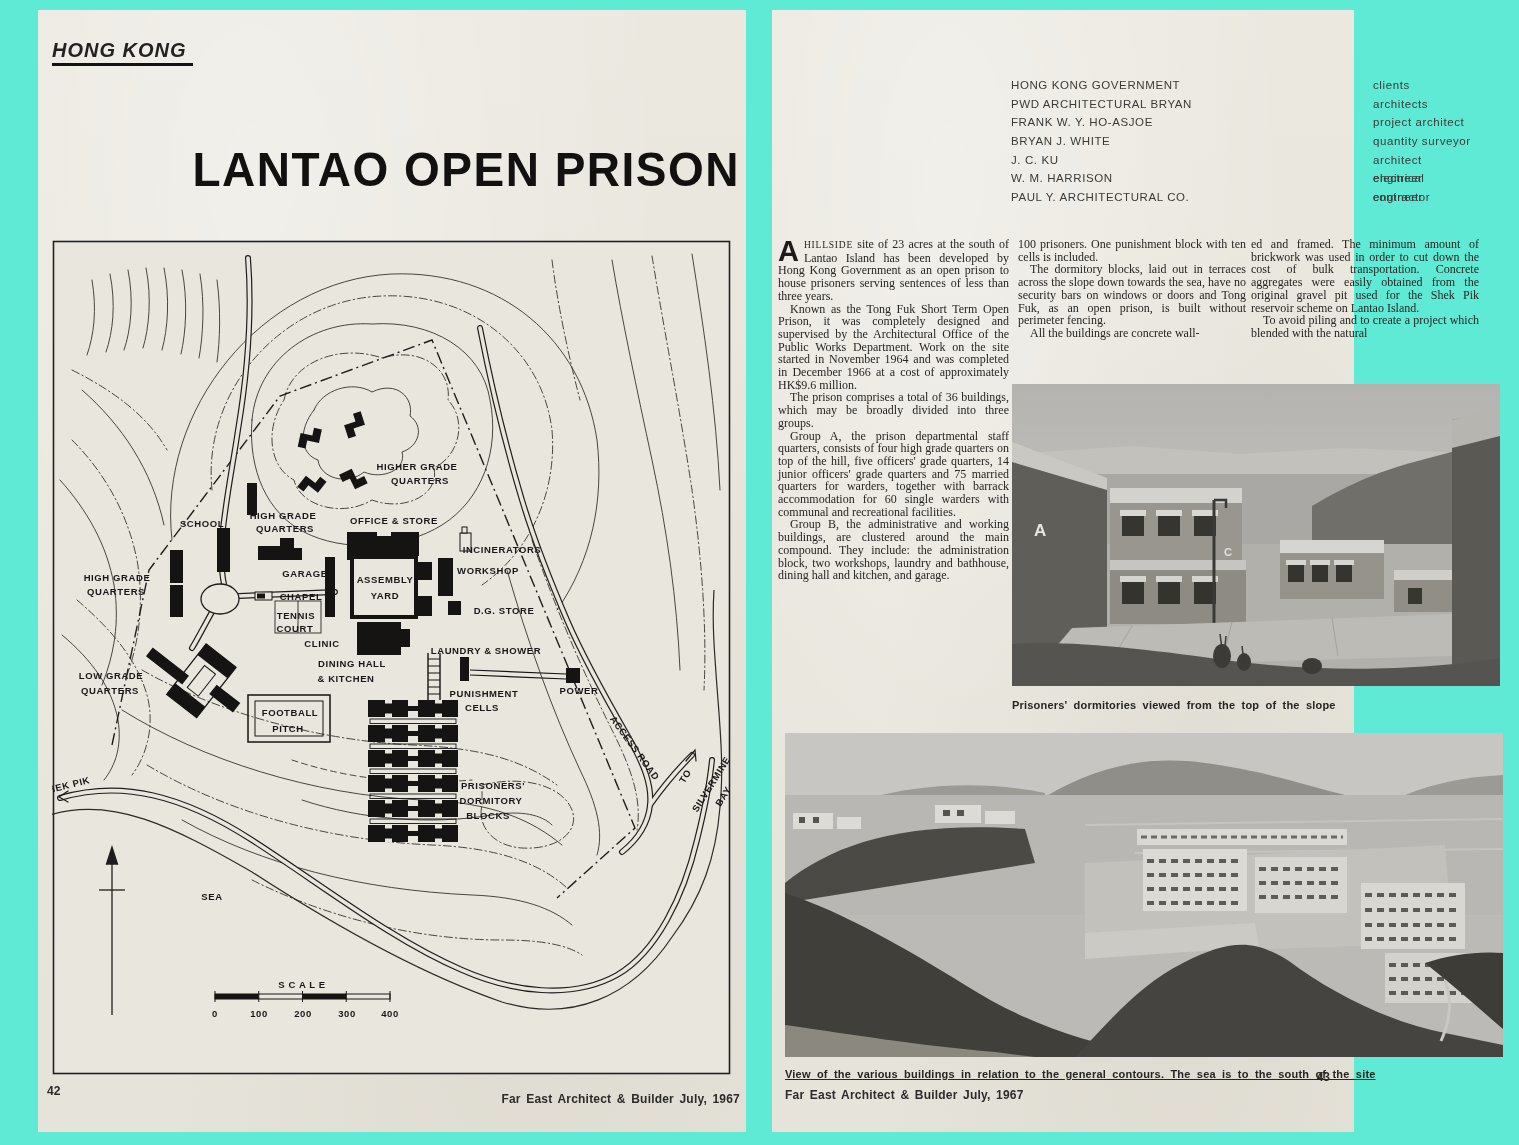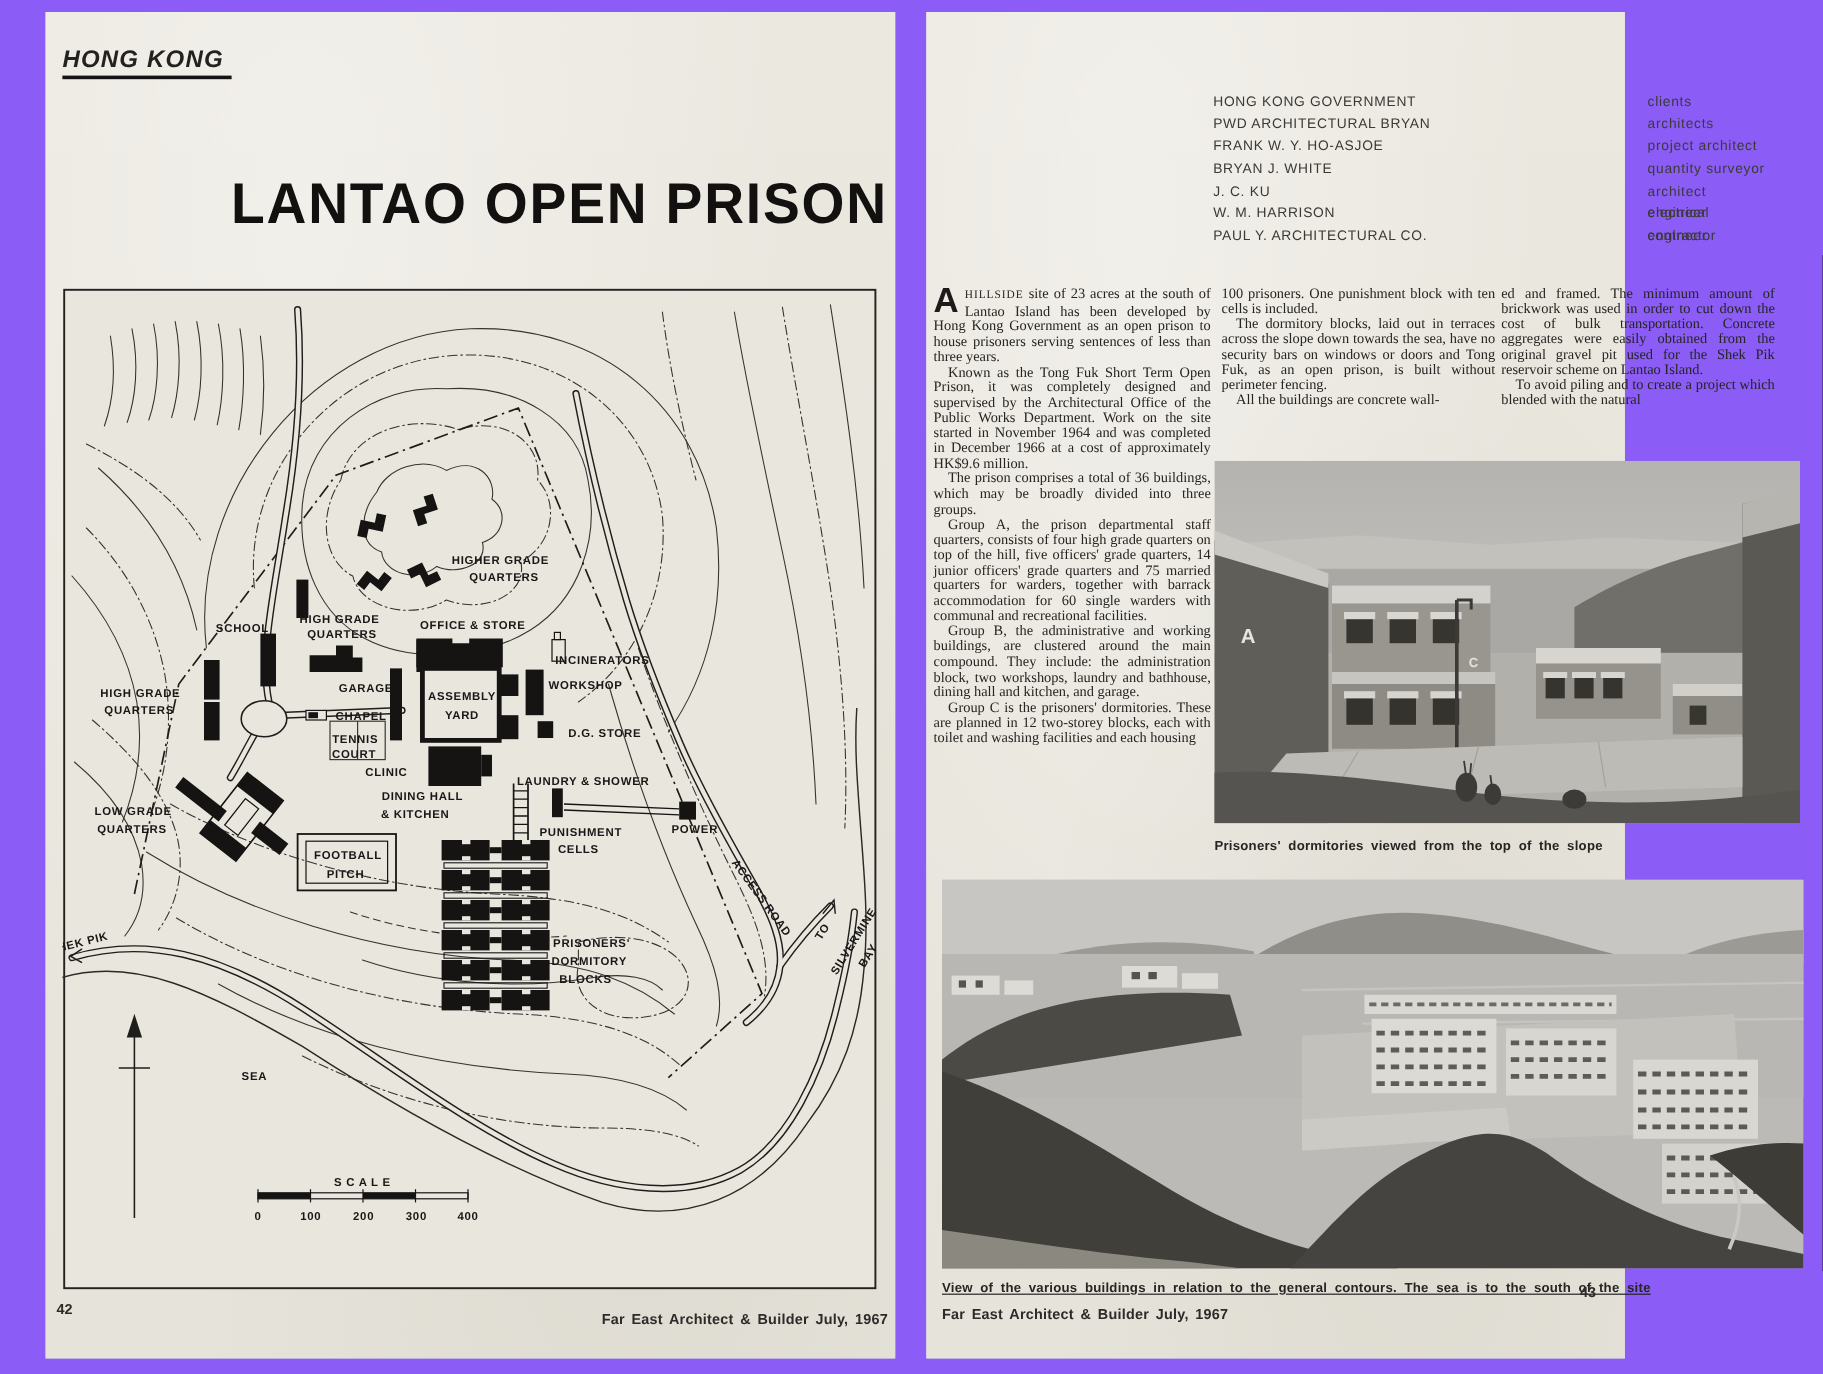--- a/index.html
+++ b/index.html
@@ -1,16 +1,16 @@
 <!DOCTYPE html>
 <html><head>
 <meta charset="utf-8">
 <style>
   html,body{margin:0;padding:0;background:#000;}
-  #scan{position:relative;width:1519px;height:1145px;background:#8b5cf6;overflow:hidden;
+  #scan{position:relative;width:1519px;height:1145px;background:#5eead4;overflow:hidden;
         font-family:"Liberation Sans",sans-serif;}
   .page{position:absolute;top:10px;height:1122px;background:#e9e6de;
         background-image:radial-gradient(ellipse at 30% 15%,rgba(255,255,255,.35),transparent 60%),
                          radial-gradient(ellipse at 70% 80%,rgba(120,115,100,.08),transparent 55%),
                          linear-gradient(#ebe8e0,#e6e3da);color:#232220;}
   #left-page{left:38px;width:708px;}
   #right-page{left:772px;width:582px;}
 
   
   .kicker{position:absolute;left:14px;top:28px;font:italic 700 20px/24px "Liberation Sans",sans-serif;
@@ -324,21 +324,20 @@
         <div class="credit-row"><span>W. M. HARRISON</span><span class="credit-role">electrical engineer</span></div>
         <div class="credit-row"><span>PAUL Y. ARCHITECTURAL CO.</span><span class="credit-role">contractor</span></div>
       </div>
 
     <div class="col" id="col1">
       <p class="lead"><span class="dropcap">A</span><span class="lead-word">HILLSIDE</span><span> site of 23 acres at the south of Lantao Island has been developed by Hong Kong Government as an open prison to house prisoners serving sentences of less than three years.</span></p>
     <p class="ind">Known as the Tong Fuk Short Term Open Prison, it was completely designed and supervised by the Architectural Office of the Public Works Department. Work on the site started in November 1964 and was completed in December 1966 at a cost of approximately HK$9.6 million.</p>
         <p class="ind">The prison comprises a total of 36 buildings, which may be broadly divided into three groups.</p>
         <p class="ind">Group A, the prison departmental staff quarters, consists of four high grade quarters on top of the hill, five officers' grade quarters, 14 junior officers' grade quarters and 75 married quarters for warders, together with barrack accommodation for 60 single warders with communal and recreational facilities.</p>
         <p class="ind">Group B, the administrative and working buildings, are clustered around the main compound. They include: the administration block, two workshops, laundry and bathhouse, dining hall and kitchen, and garage.</p>
-        <p class="ind">Group C is the prisoners' dormitories. These are planned in 12 two-storey blocks, each with toilet and washing facilities and each housing</p>
       </div>
     <div class="col" id="col2">
         <p class="">100 prisoners. One punishment block with ten cells is included.</p>
         <p class="ind">The dormitory blocks, laid out in terraces across the slope down towards the sea, have no security bars on windows or doors and Tong Fuk, as an open prison, is built without perimeter fencing.</p>
         <p class="ind">All the buildings are concrete wall-</p>
       </div>
     <div class="col" id="col3">
         <p class="">ed and framed. The minimum amount of brickwork was used in order to cut down the cost of bulk transportation. Concrete aggregates were easily obtained from the original gravel pit used for the Shek Pik reservoir scheme on Lantao Island.</p>
         <p class="ind">To avoid piling and to create a project which blended with the natural</p>
       </div>

